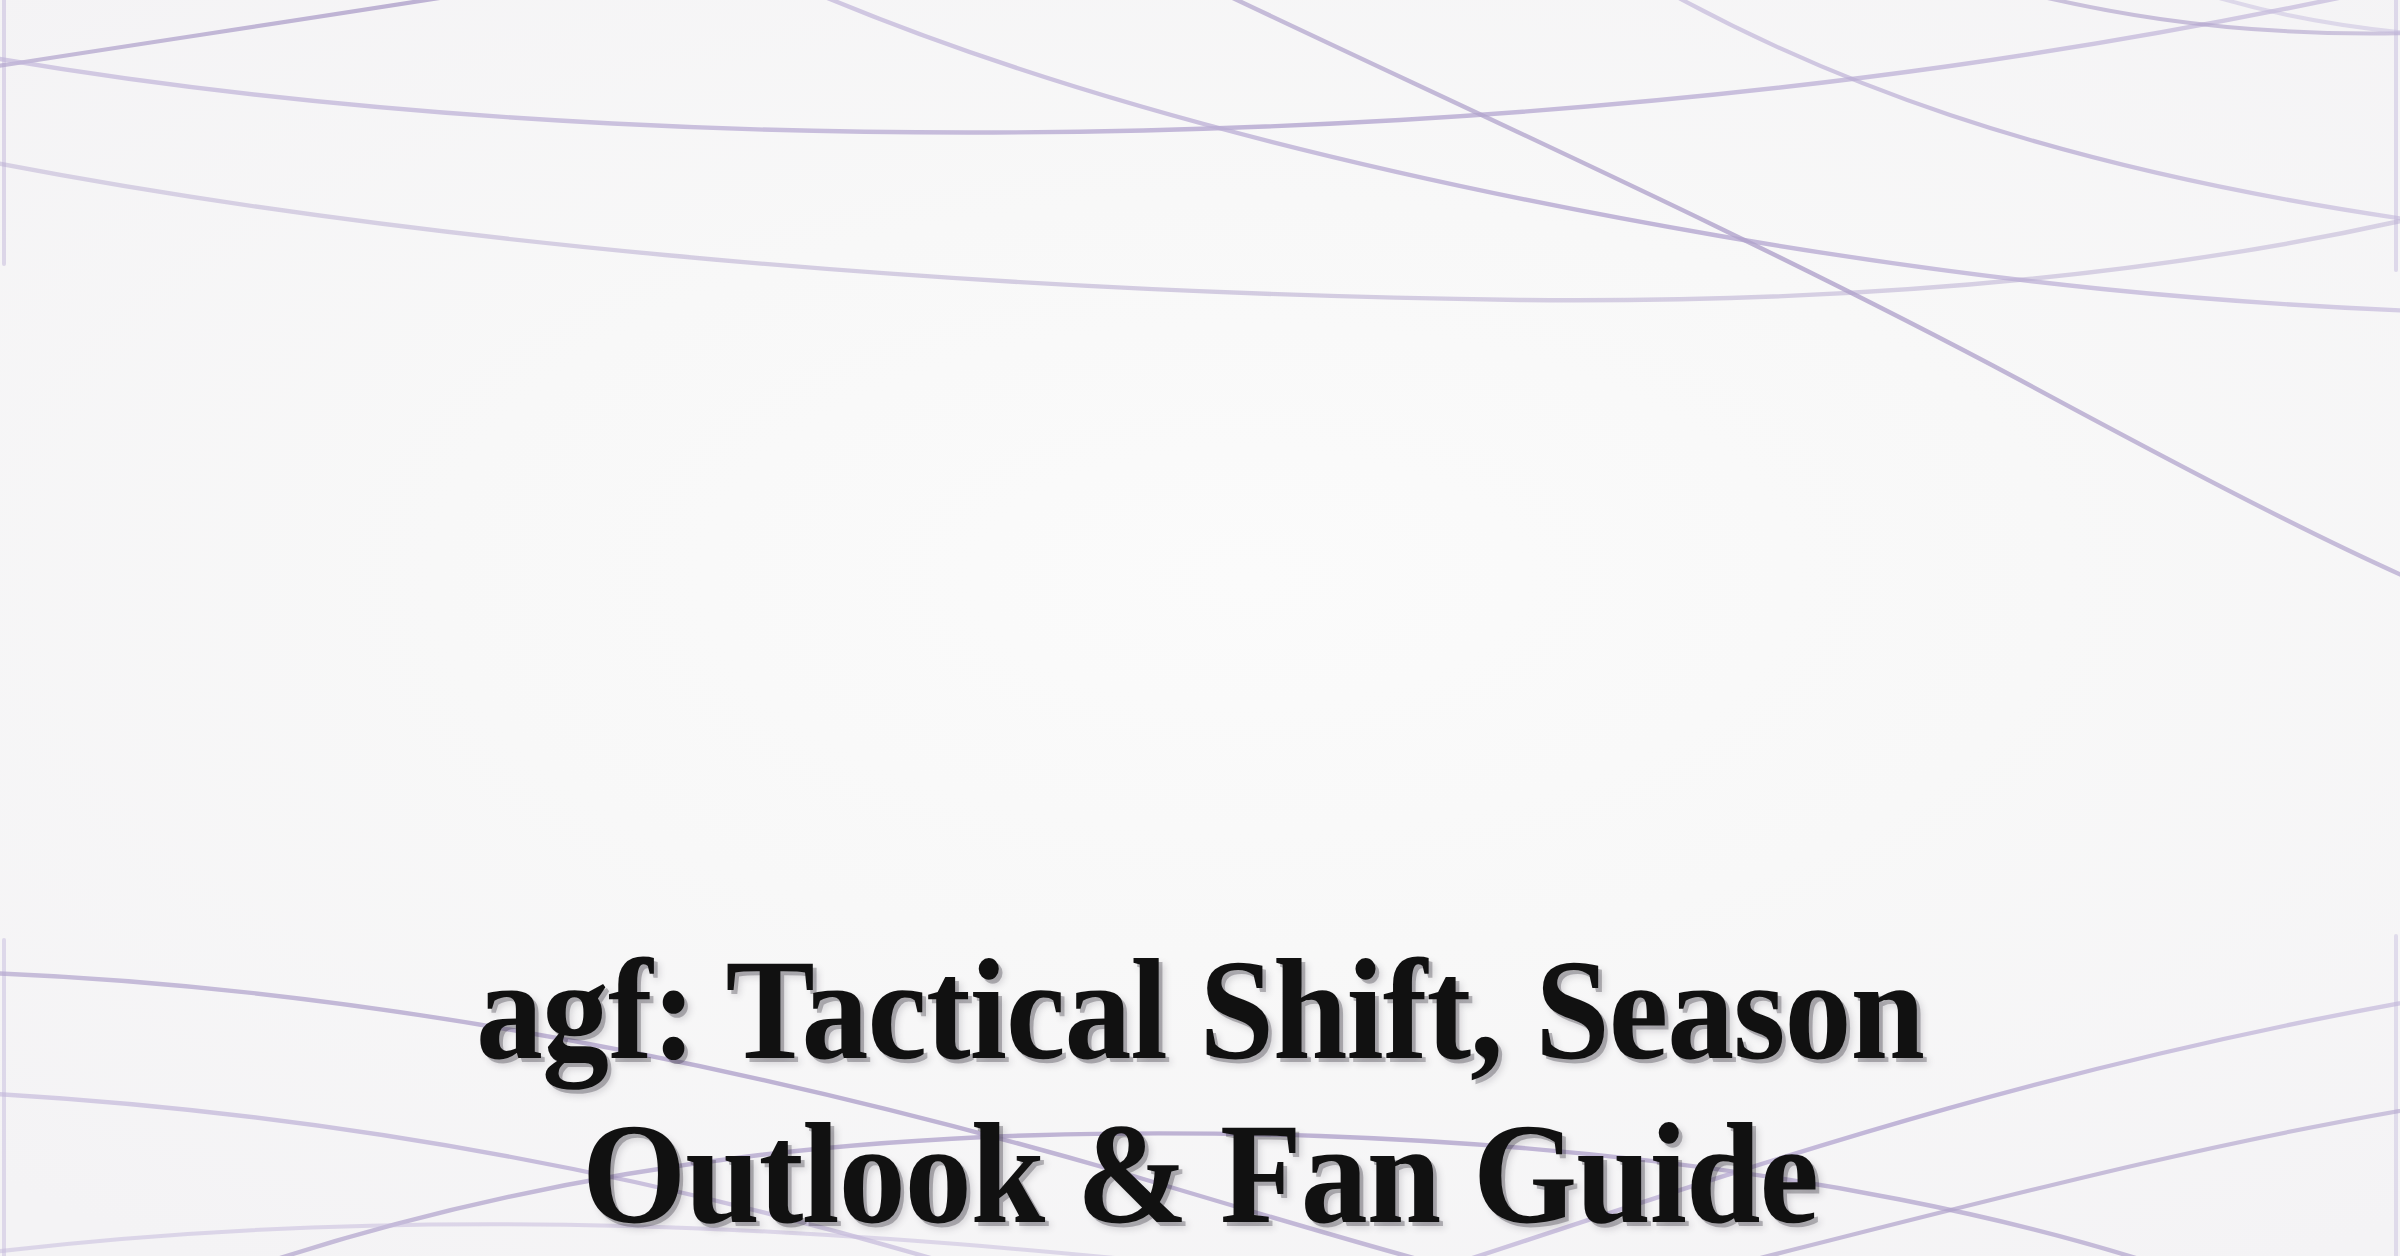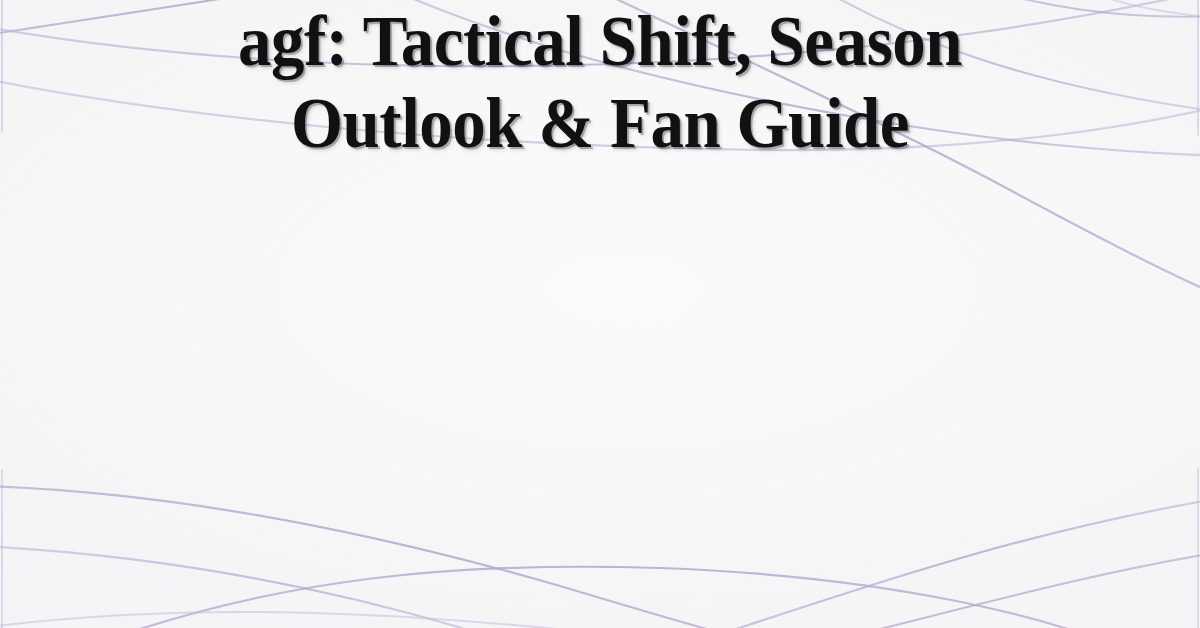--- a/index.html
+++ b/index.html
@@ -32,21 +32,21 @@
     pointer-events: none;
   }
 
   .title-wrap {
     position: absolute;
     left: 0;
     right: 0;
     top: 0;
     bottom: 0;
     display: flex;
-    align-items: flex-start;
+    align-items: flex-end;
     justify-content: center;
     padding: 0 120px;
     box-sizing: border-box;
   }
 
   .title {
     margin: 0;
     text-align: center;
     font-family: "Liberation Serif", "DejaVu Serif", serif;
     font-weight: 700;

